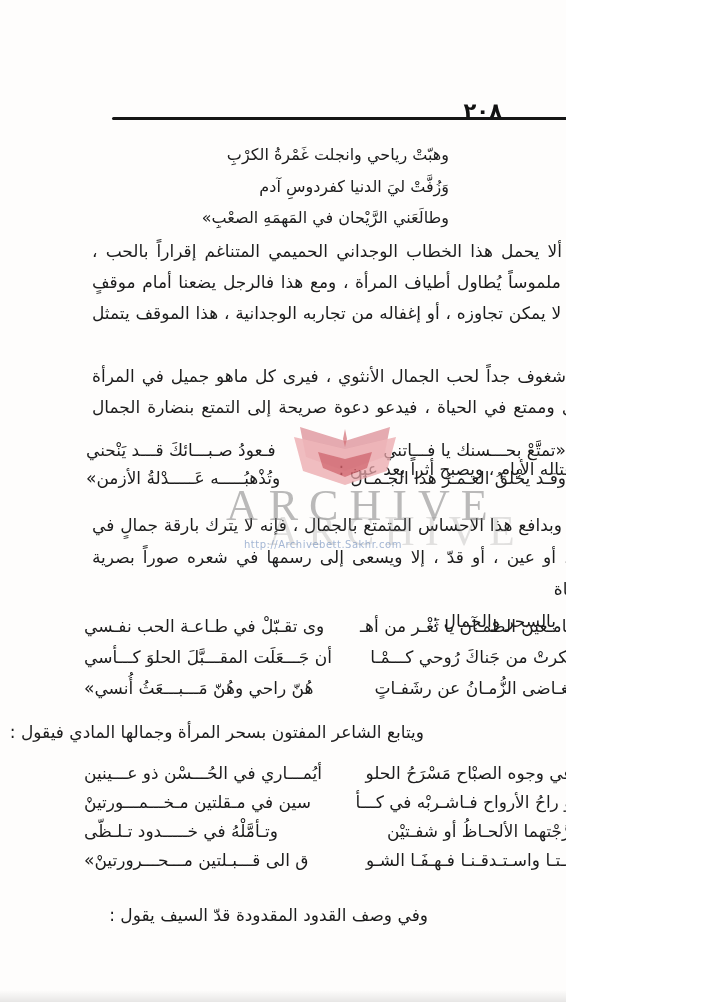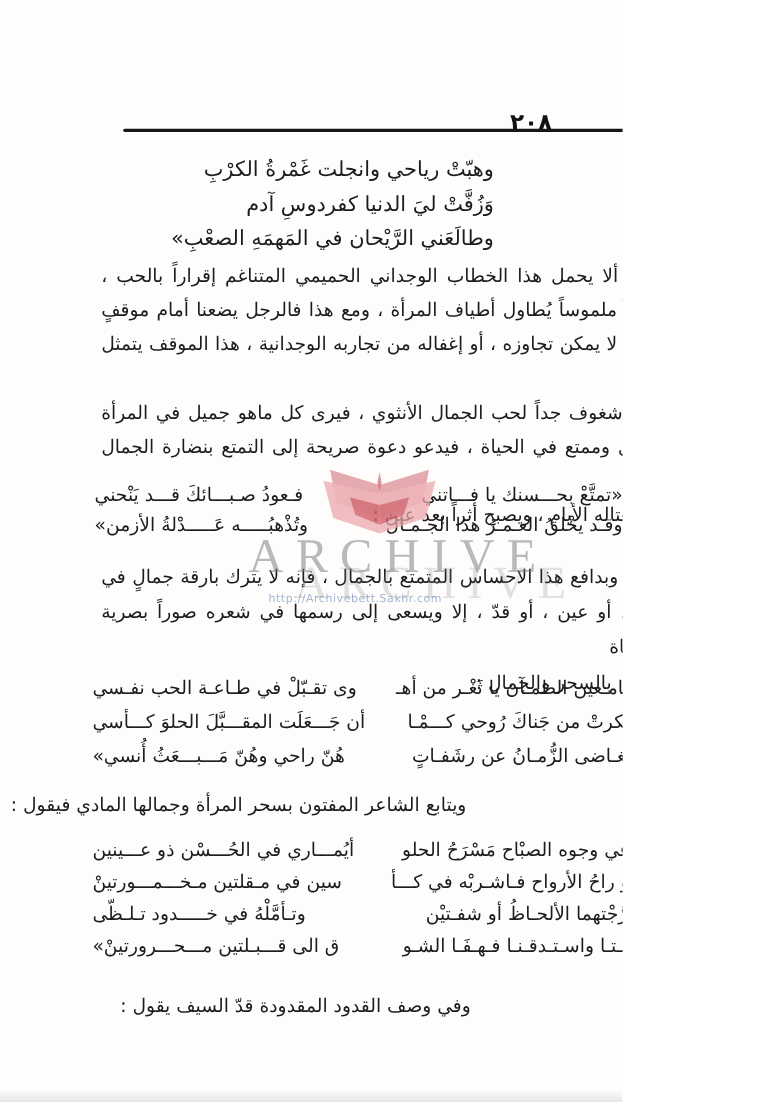--- a/index.html
+++ b/index.html
@@ -16,21 +16,21 @@
   .pageno{
     position:absolute;top:99px;right:64px;font-size:21px;font-weight:bold;
     letter-spacing:2px;color:#111;
   }
   .rule{
     position:absolute;top:117px;left:112px;width:464px;height:3px;
     background:#161616;border-radius:2px;
   }
   .poem-a{
     position:absolute;top:139px;right:117px;text-align:right;
-    font-size:19px;line-height:31.5px;font-weight:500;
+    font-size:16px;line-height:31.5px;font-weight:500;
   }
   .para{position:absolute;left:92px;width:508px;font-size:17px;}
   .para-1{top:236px;line-height:31.2px;}
   .para-2{top:509px;line-height:32px;}
   .jline{text-align:justify;text-align-last:justify;white-space:normal;}
   .jline.indent{padding-right:38px;}
   .jline.short{text-align-last:right;}
   .jline.short-indent{padding-right:44px;}
   .verses{position:absolute;font-size:17px;}
   .poem-b{top:436px;left:86px;width:480px;}

